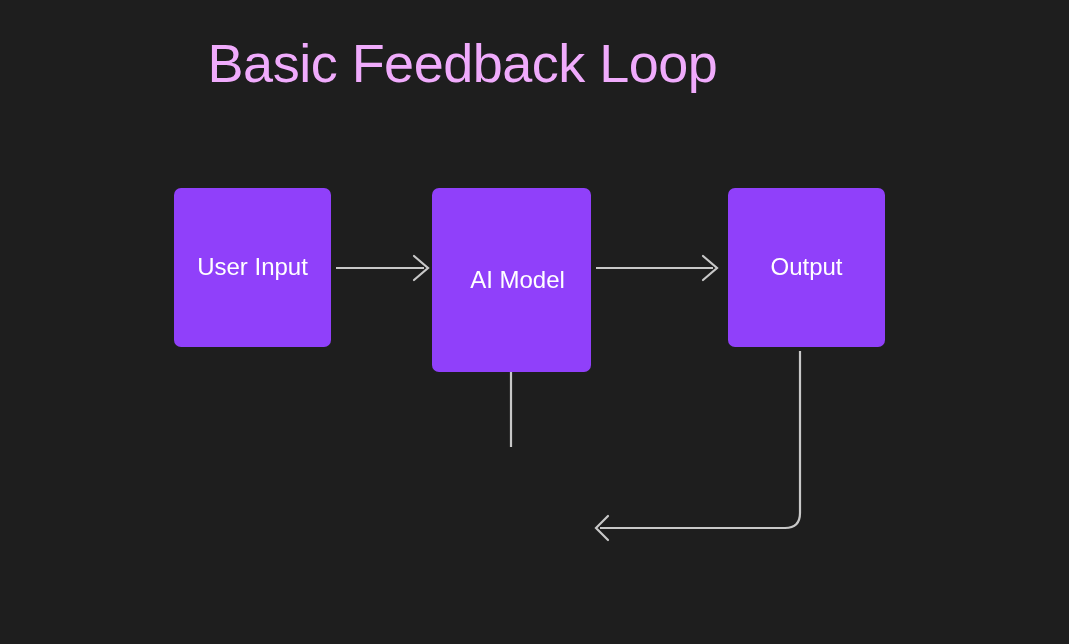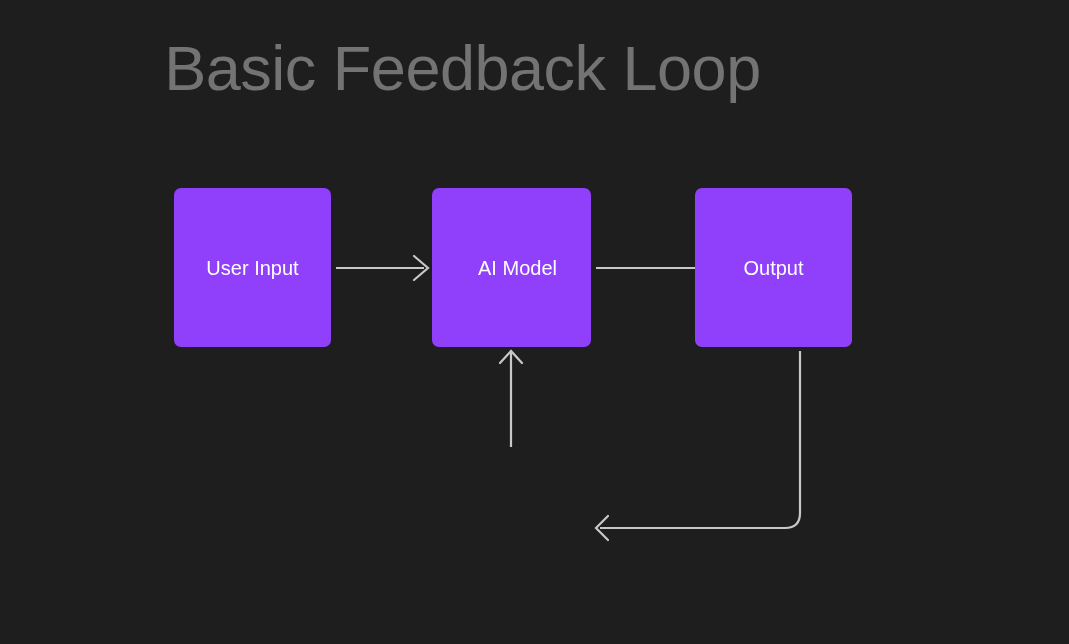--- a/index.html
+++ b/index.html
@@ -24,22 +24,22 @@
     background: #1e1e1e;
   }
 
   
   #diagram-title {
     position: absolute;
     left: 0;
     top: 32px;
     width: 925px;
     text-align: center;
-    color: #737373;
-    font-size: 63px;
+    color: #f0abfc;
+    font-size: 54px;
     font-weight: 400;
     letter-spacing: -0.5px;
     line-height: 1.15;
     white-space: nowrap;
   }
 
   
   #connectors {
     position: absolute;
     left: 0;
@@ -52,34 +52,34 @@
   
   .node {
     position: absolute;
     background: #9040fa;
     border-radius: 7px;
     display: flex;
     align-items: center;
     justify-content: center;
     text-align: center;
     color: #ffffff;
-    font-size: 20px;
+    font-size: 24px;
     font-weight: 400;
     line-height: 1.6;
     padding: 4px 8px;
   }
 
   .node-label {
     display: block;
     white-space: pre-line;
   }
 
   #node-user-input    { left: 174px; top: 188px; width: 157px; height: 159px; }
-  #node-ai-model      { left: 432px; top: 188px; width: 159px; height: 159px; padding-left: 20px; }
-  #node-output        { left: 695px; top: 188px; width: 157px; height: 159px; }
+  #node-ai-model      { left: 432px; top: 188px; width: 159px; height: 184px; padding-left: 20px; }
+  #node-output        { left: 728px; top: 188px; width: 157px; height: 159px; }
   #node-user-feedback { left: 432px; top: 450px; width: 159px; height: 157px; }
 </style>
 </head>
 <body>
 
 <div id="canvas">
 
   <div id="diagram-title">Basic Feedback Loop</div>
 
   <svg id="connectors" viewBox="0 0 1069 644" width="1069" height="644" fill="none">

